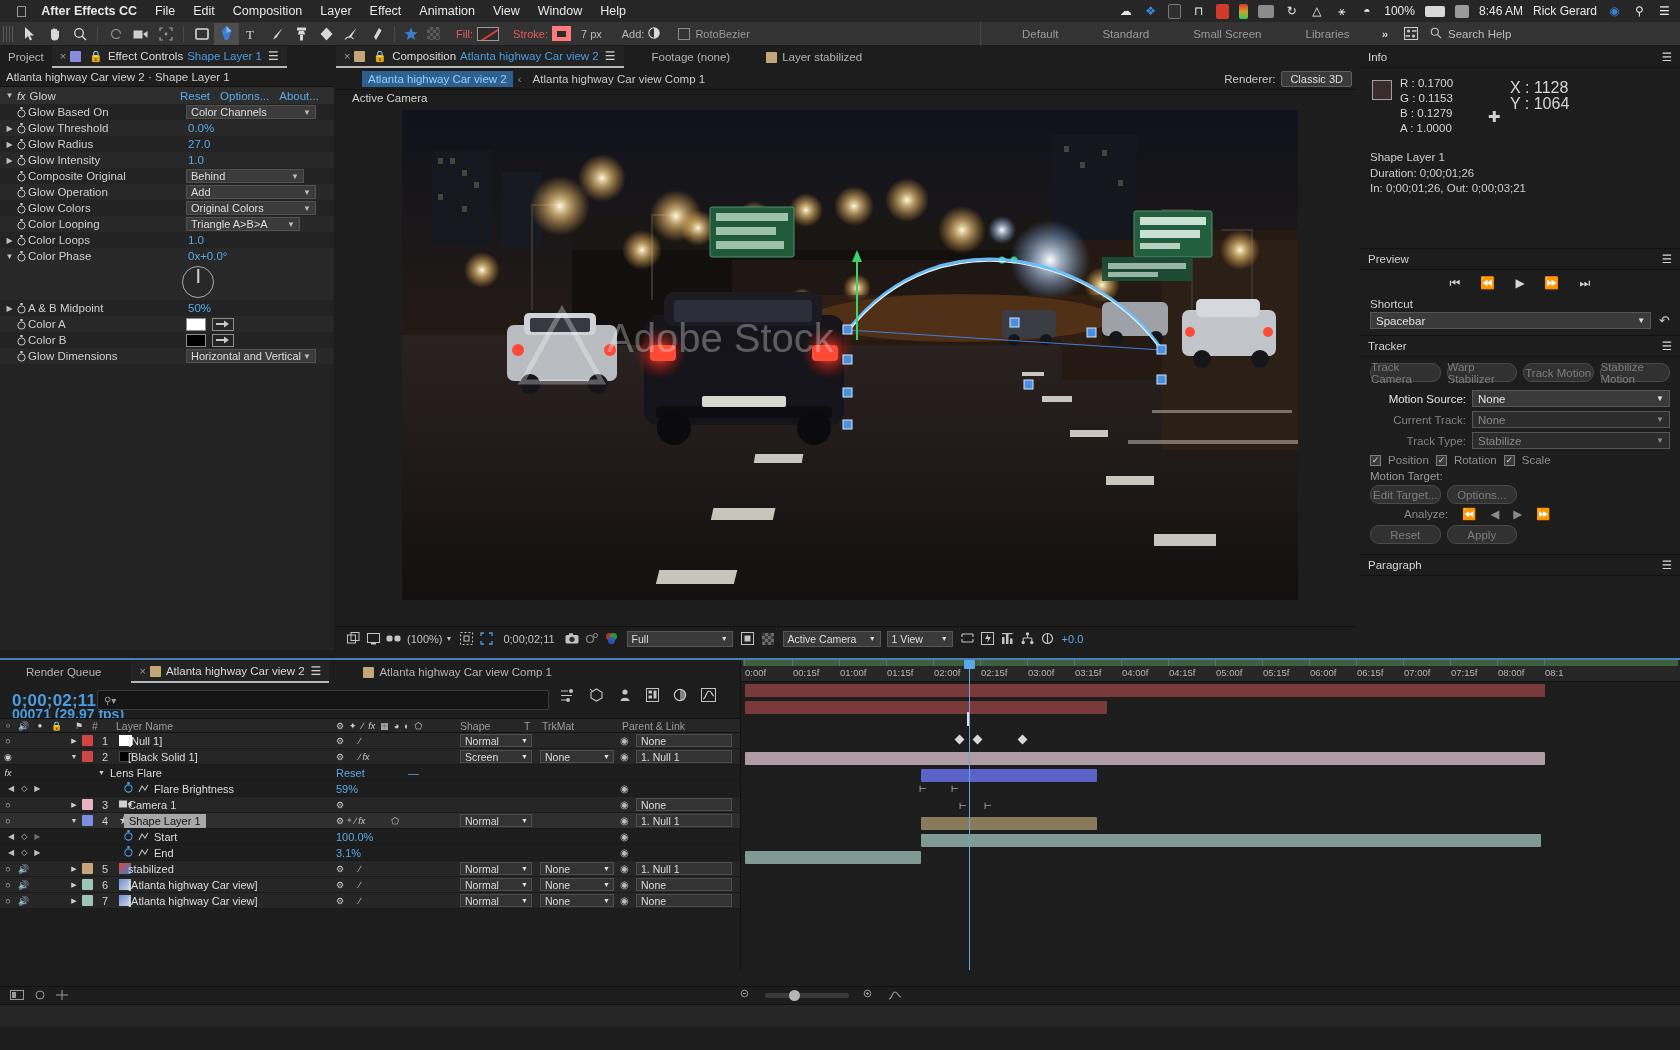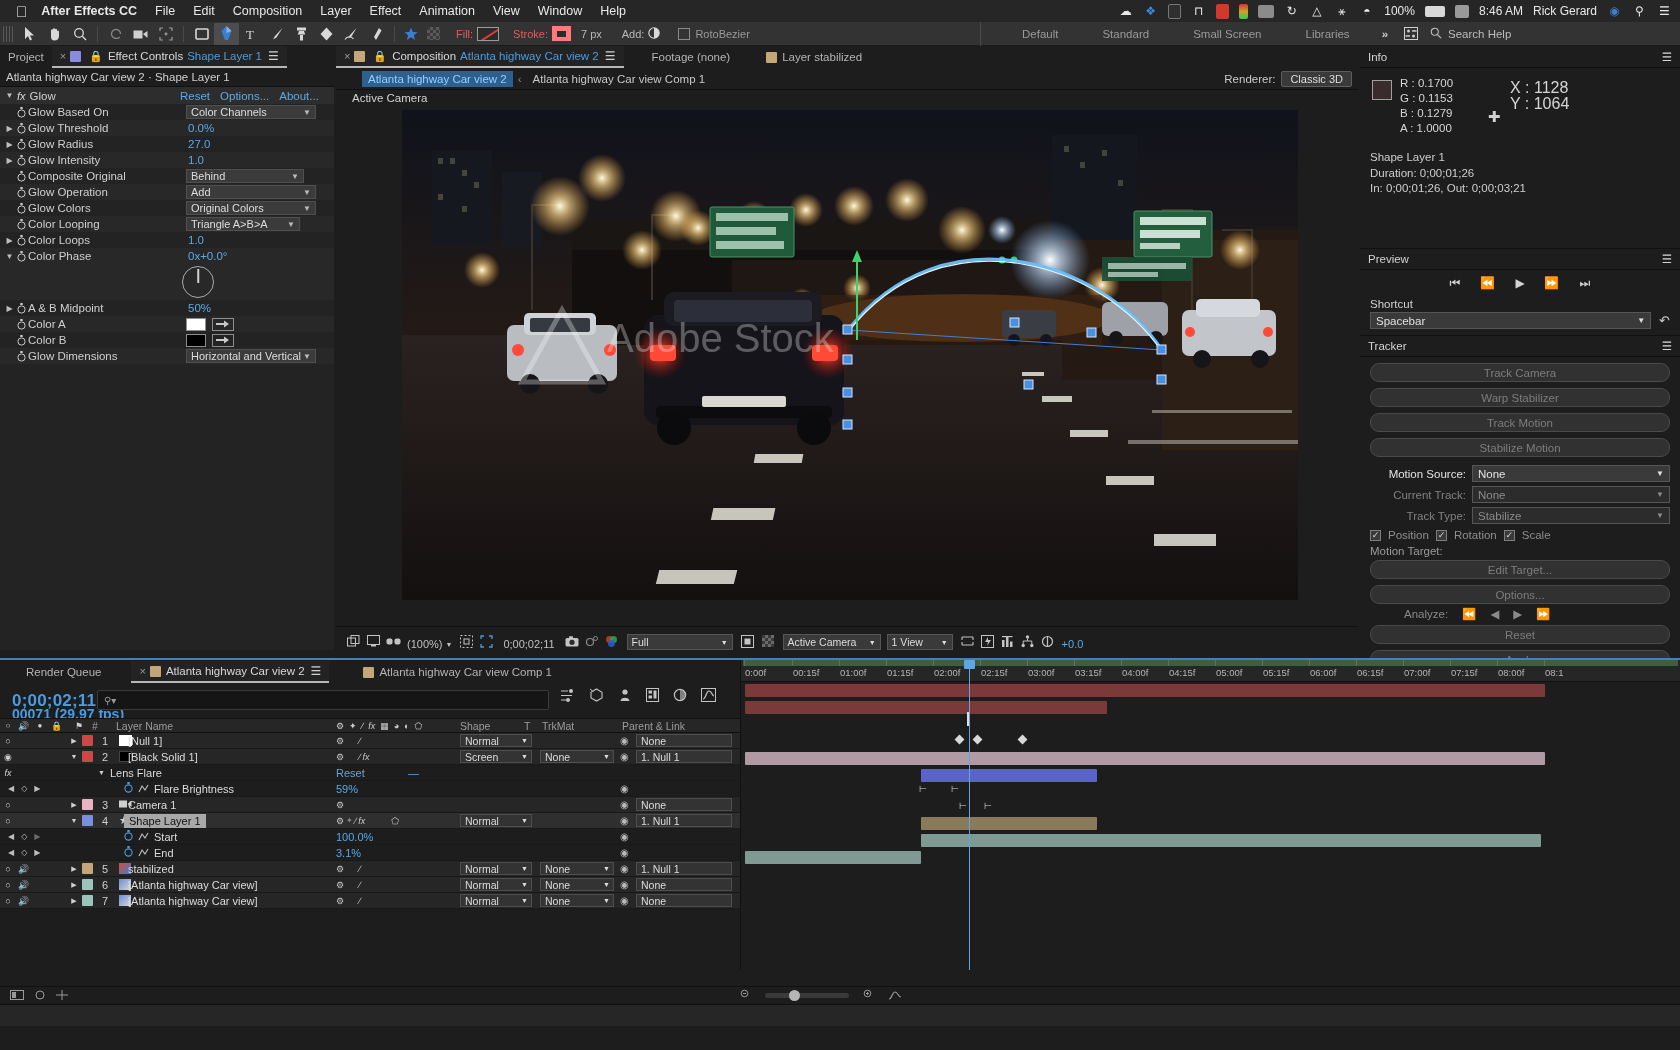--- a/index.html
+++ b/index.html
@@ -71,21 +71,21 @@
   .comp-tabs { height:22px; display:flex; align-items:center; font-size:11.5px; }
   .comp-sub { height:22px; display:flex; align-items:center; background:#1d1d1d; font-size:11.5px; position:relative; border-bottom:1px solid #111; }
   .crumb { padding:2px 6px; }
   .crumb.on { background:#2f5f8f; color:#8fd0ff; }
   .renderer { position:absolute; right:6px; display:flex; align-items:center; gap:6px; }
   .rbtn { border:1px solid #5d5d5d; background:#3a3a3a; padding:1px 8px; border-radius:2px; color:#ddd; font-size:11px; }
   .viewport { position:absolute; left:0; top:44px; width:1022px; height:516px; background:#1d1d1d; }
   .activecam { position:absolute; left:16px; top:2px; font-size:11.5px; color:#d2d2d2; }
   .stage { position:absolute; left:66px; top:20px; width:896px; height:490px; overflow:hidden; }
   .comp-toolbar { position:absolute; left:0; bottom:0; width:1022px; height:24px; background:#1d1d1d;
-    display:flex; align-items:flex-end; font-size:11px; color:#c0c0c0; border-top:1px solid #111; gap:2px; padding-left:8px; }
+    display:flex; align-items:center; font-size:11px; color:#c0c0c0; border-top:1px solid #111; gap:2px; padding-left:8px; }
   .ctool { width:18px; height:18px; display:flex; align-items:center; justify-content:center; }
   .selbox { background:#3a3a3a; border:1px solid #565656; height:16px; display:flex; align-items:center;
     padding:0 4px; font-size:10.5px; color:#ddd; }
 
   
   .rightcol { position:absolute; left:1360px; top:46px; width:320px; height:604px; background:#1d1d1d; }
   .rp-head { height:22px; display:flex; align-items:center; padding:0 8px; font-size:11.5px; color:#d4d4d4;
     border-bottom:1px solid #111; justify-content:space-between; }
   .info-body { height:180px; padding:8px 10px; font-size:11.5px; position:relative; }
   .chip { width:20px; height:20px; background:#3a2b2d; border:1px solid #a0a0a0; position:absolute; left:12px; top:12px; }
@@ -94,21 +94,21 @@
   .plus { position:absolute; left:128px; top:40px; font-size:15px; color:#d0d0d0; }
   .layerinfo { position:absolute; left:10px; top:82px; line-height:15.5px; font-size:11.5px; color:#cecece; }
   .prev-btns { display:flex; align-items:center; justify-content:center; gap:20px; height:26px; font-size:12px; color:#d4d4d4; }
   .short-lbl { padding:2px 10px; font-size:11.5px; color:#cfcfcf; }
   .short-row { display:flex; align-items:center; gap:8px; padding:0 10px; }
   .sel2 { flex:1; height:17px; background:#3a3a3a; border:1px solid #565656; display:flex; align-items:center;
     padding:0 5px; font-size:11.5px; color:#e0e0e0; position:relative; }
   .sel2 .cv { position:absolute; right:5px; font-size:8px; }
   .tkbtn { height:19px; border:1px solid #4a4a4a; background:#313131; border-radius:9px; display:flex;
     align-items:center; justify-content:center; font-size:11.5px; color:#7d7d7d; }
-  .tkgrid { display:grid; grid-template-columns:1fr; gap:6px; padding:6px 10px; }
+  .tkgrid { display:grid; grid-template-columns:1fr 1fr 1fr 1fr; gap:6px; padding:6px 10px; }
   .tkrow { display:flex; align-items:center; gap:6px; padding:2px 10px; font-size:11.5px; }
   .tkrow .k { width:96px; text-align:right; color:#cfcfcf; }
   .tkrow .k.dim { color:#818181; }
   .chk { width:11px; height:11px; border:1px solid #7e7e7e; background:#3a3a3a; display:inline-flex;
     align-items:center; justify-content:center; font-size:9px; color:#d6d6d6; }
   .chks { display:flex; gap:7px; align-items:center; padding:3px 10px; font-size:11.5px; color:#8e8e8e; }
 
   
   .tl { position:absolute; left:0; top:658px; width:1680px; height:368px; background:#1d1d1d;
     border-top:2px solid #4a7fb5; }

